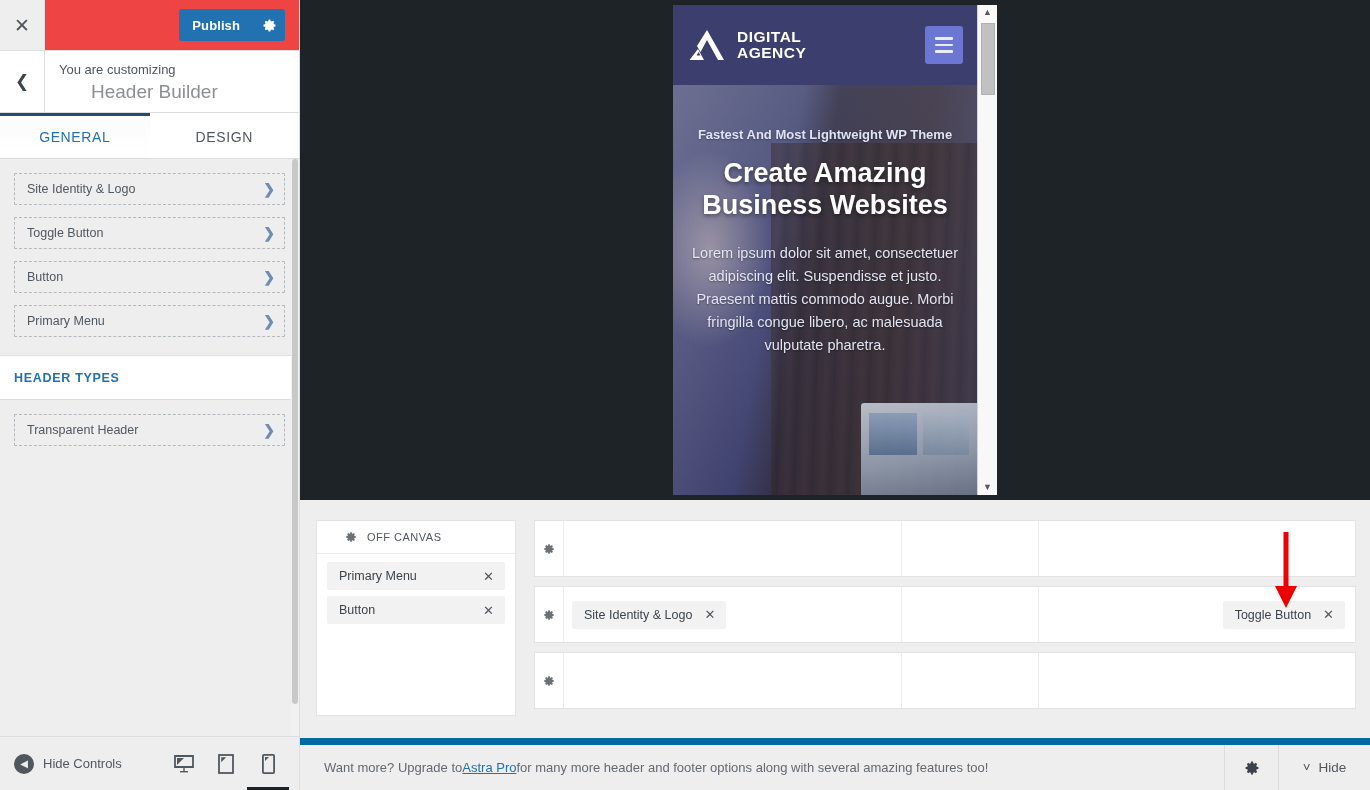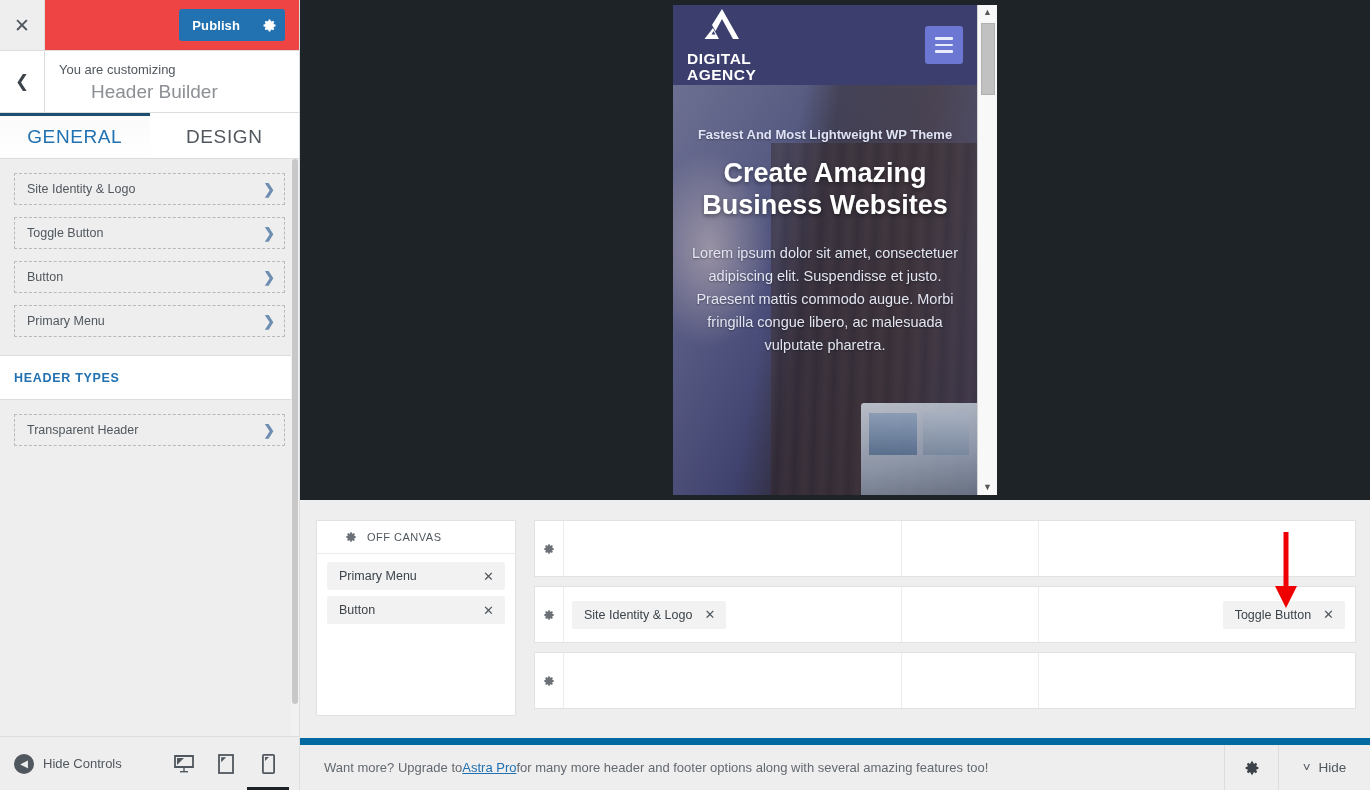--- a/index.html
+++ b/index.html
@@ -50,21 +50,21 @@
     width: 45px; display: flex; align-items: center; justify-content: center;
     border-right: 1px solid #dddddd; cursor: pointer; color: #3c434a; font-size: 17px;
   }
   .sb-header-text { flex: 1; padding: 10px 0 0 14px; }
   .sb-customizing { font-size: 13px; color: #50575e; line-height: 1.4; }
   .sb-title { font-size: 19px; color: #8c8f94; font-weight: 400; line-height: 1.3; margin-top: 1px; margin-left: 32px; }
 
   .sb-tabs { display: flex; height: 46px; background: #ffffff; border-bottom: 1px solid #dddddd; }
   .sb-tab {
     flex: 1; display: flex; align-items: center; justify-content: center;
-    font-size: 19px; letter-spacing: .6px; color: #50575e; cursor: pointer;
+    font-size: 14px; letter-spacing: .6px; color: #50575e; cursor: pointer;
     background: #ffffff; border-bottom: 1px solid transparent;
   }
   .sb-tab.active {
     color: #2271b1; border-top: 3px solid #1d4e72;
     background: linear-gradient(180deg,#fbfbfc,#ffffff);
   }
   .sb-tab:not(.active) { border-top: 3px solid transparent; }
 
   .sb-scroll { flex: 1; overflow: hidden; position: relative; background: #eeeeee; }
   .sb-section { padding: 14px 14px 6px 14px; background: #eeeeee; }
@@ -121,21 +121,21 @@
   .device-frame {
     width: 324px; height: 490px; margin-top: 5px; background: #fff;
     display: flex; position: relative; overflow: hidden;
   }
   .site { width: 304px; height: 490px; overflow: hidden; position: relative; }
 
   .site-header {
     height: 80px; background: #3c3f6e; display: flex; align-items: center;
     justify-content: space-between; padding: 0 14px;
   }
-  .brand { display: flex; align-items: center; gap: 10px; flex-direction: column; }
+  .brand { display: flex; align-items: center; gap: 10px; }
   .brand-name {
     color: #ffffff; font-weight: 700; font-size: 15.5px; line-height: 1.02;
     letter-spacing: .5px; white-space: pre-line;
   }
   .burger {
     width: 38px; height: 38px; background: #6c77d4; border-radius: 3px;
     display: flex; flex-direction: column; align-items: center; justify-content: center;
     gap: 4px; cursor: pointer;
   }
   .burger span { display: block; width: 18px; height: 2.5px; background: #e8ecfb; border-radius: 1px; }

